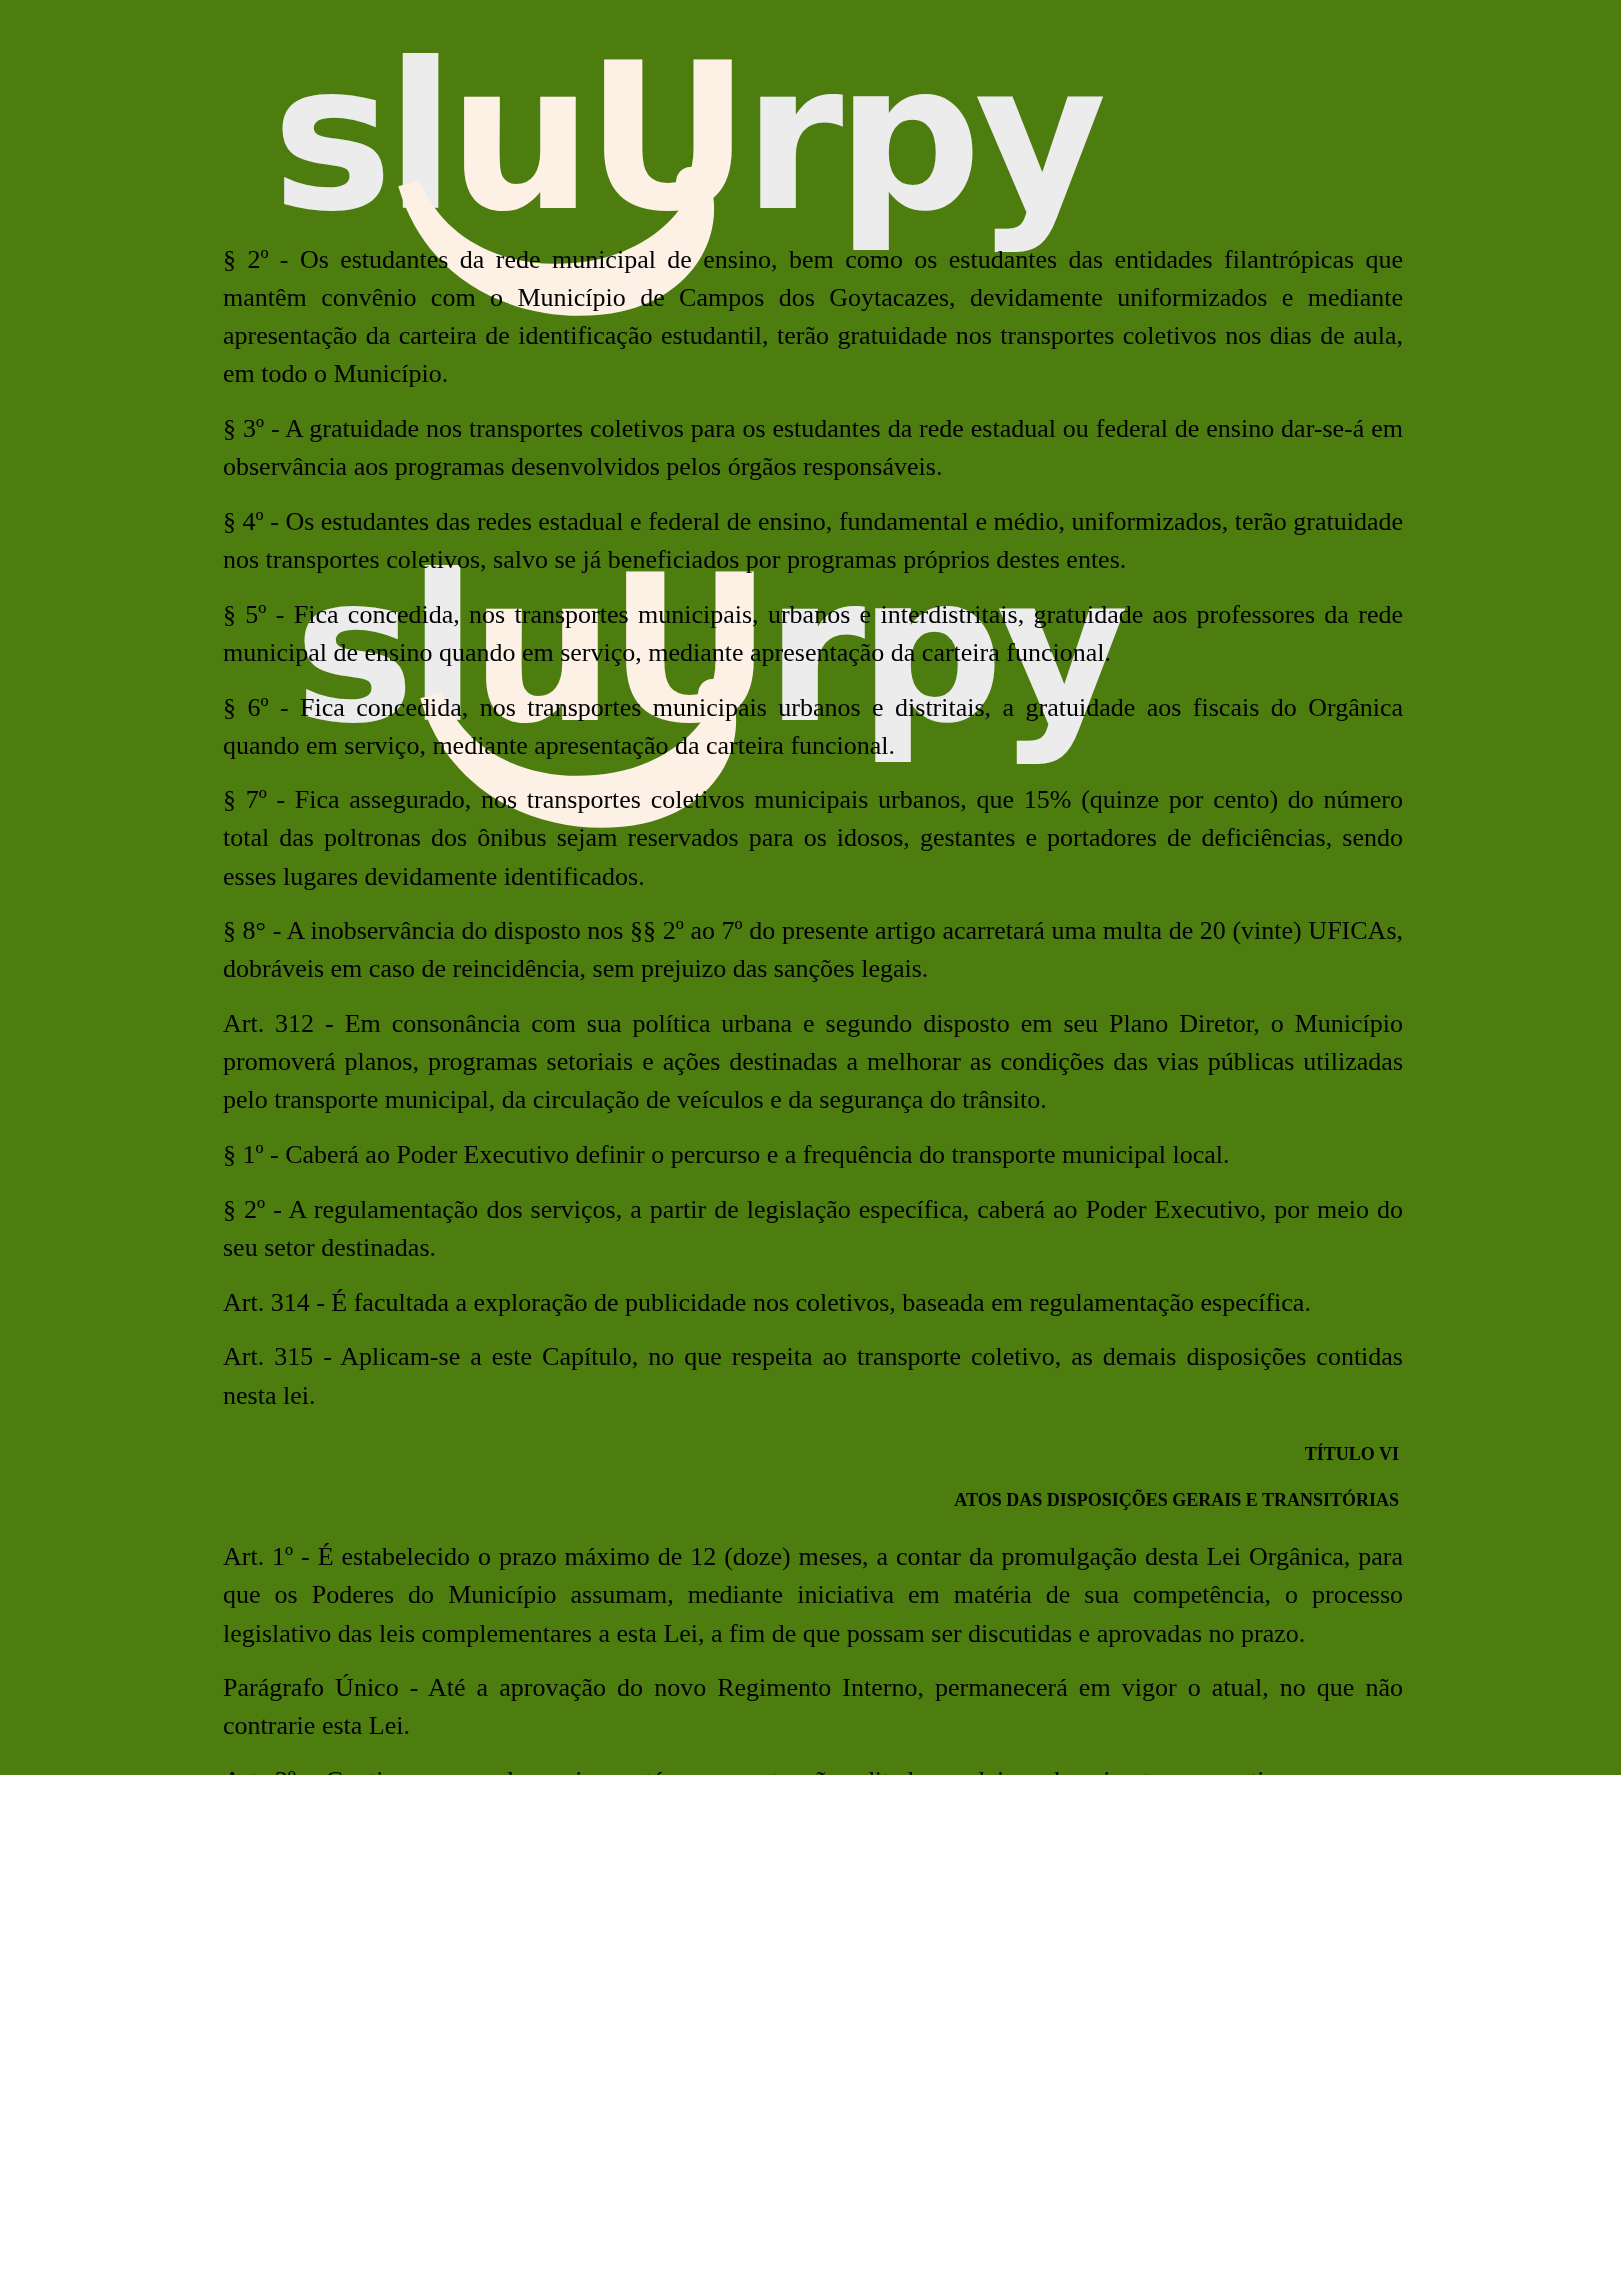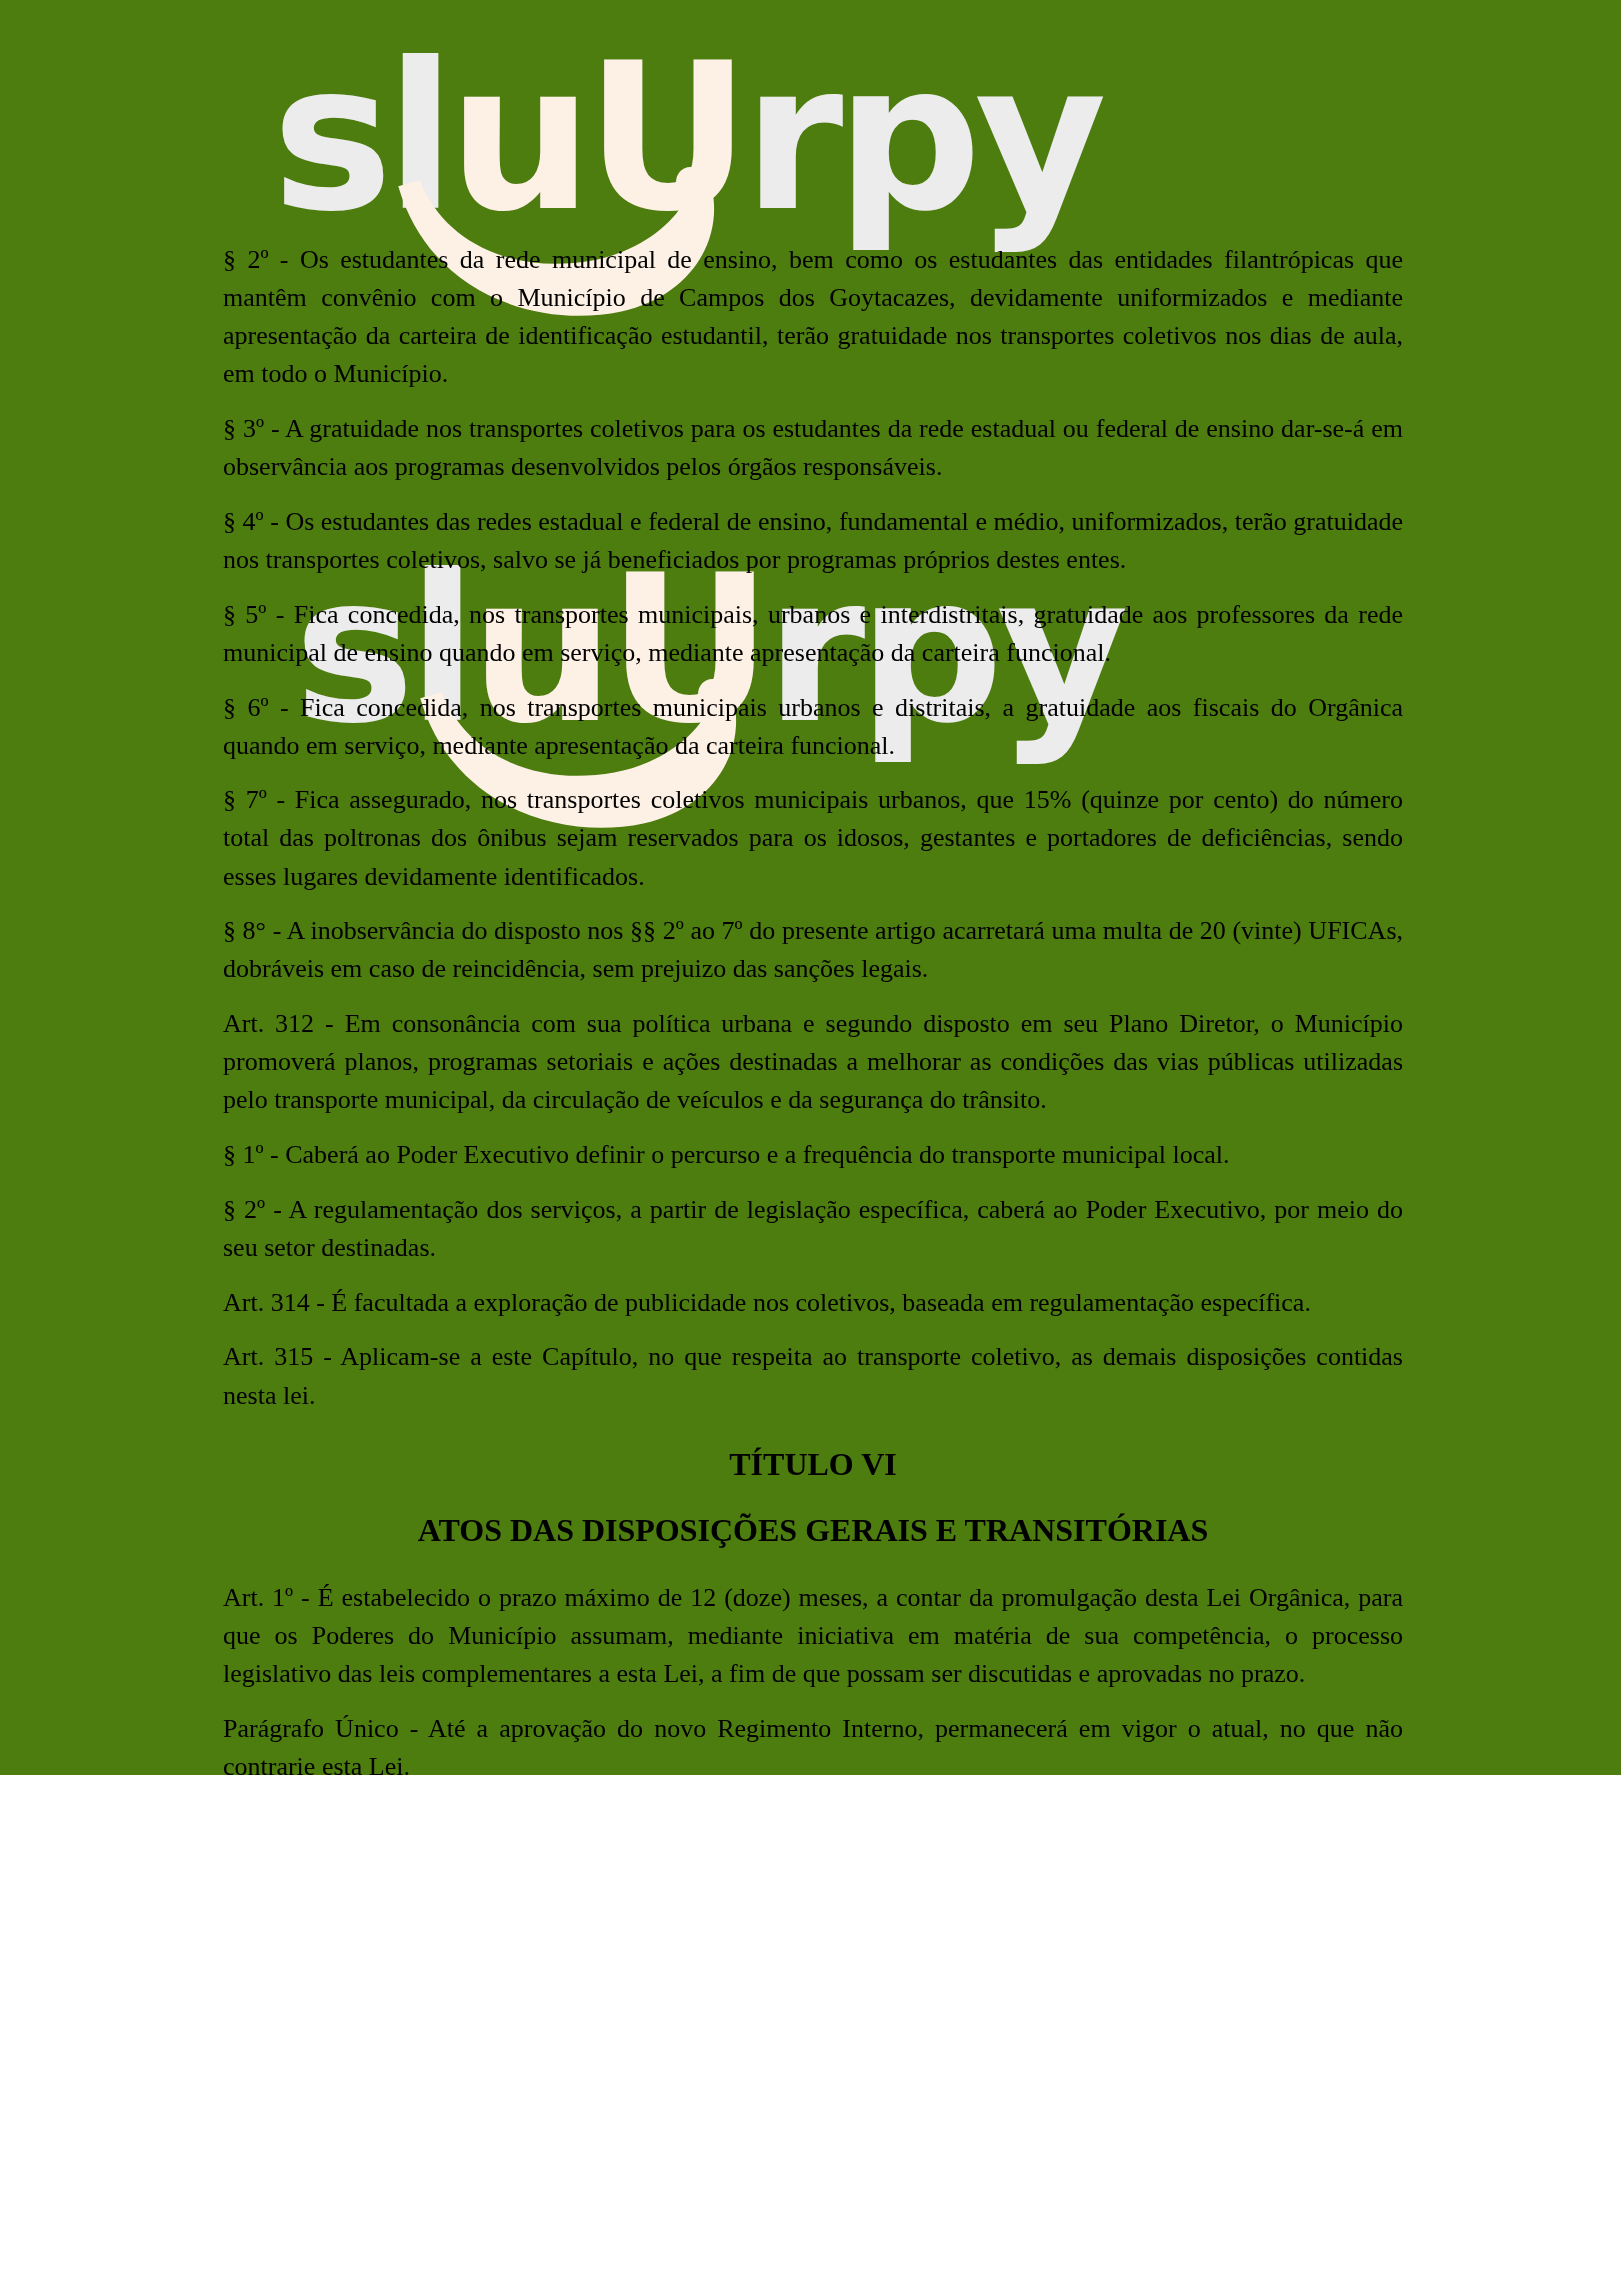--- a/index.html
+++ b/index.html
@@ -75,25 +75,25 @@
     color: #000000;
     text-align: justify;
     text-justify: inter-word;
     margin: 0 0 16.7px 0;
     -webkit-hyphens: none;
     hyphens: none;
   }
 
   .heading {
     font-family: "Liberation Serif", "DejaVu Serif", serif;
-    font-size: 32px;
+    font-size: 18px;
     font-weight: 700;
     color: #000000;
-    text-align: center;
-    margin: 12px;
+    text-align: right;
+    margin: 4px;
     line-height: 1.45;
   }
   .heading-titulo { margin-top: 26.5px; margin-bottom: 19.6px; }
   .heading-atos   { margin-bottom: 25.5px; }
 </style>
 </head>
 <body>
 
 <div class="page">
 

